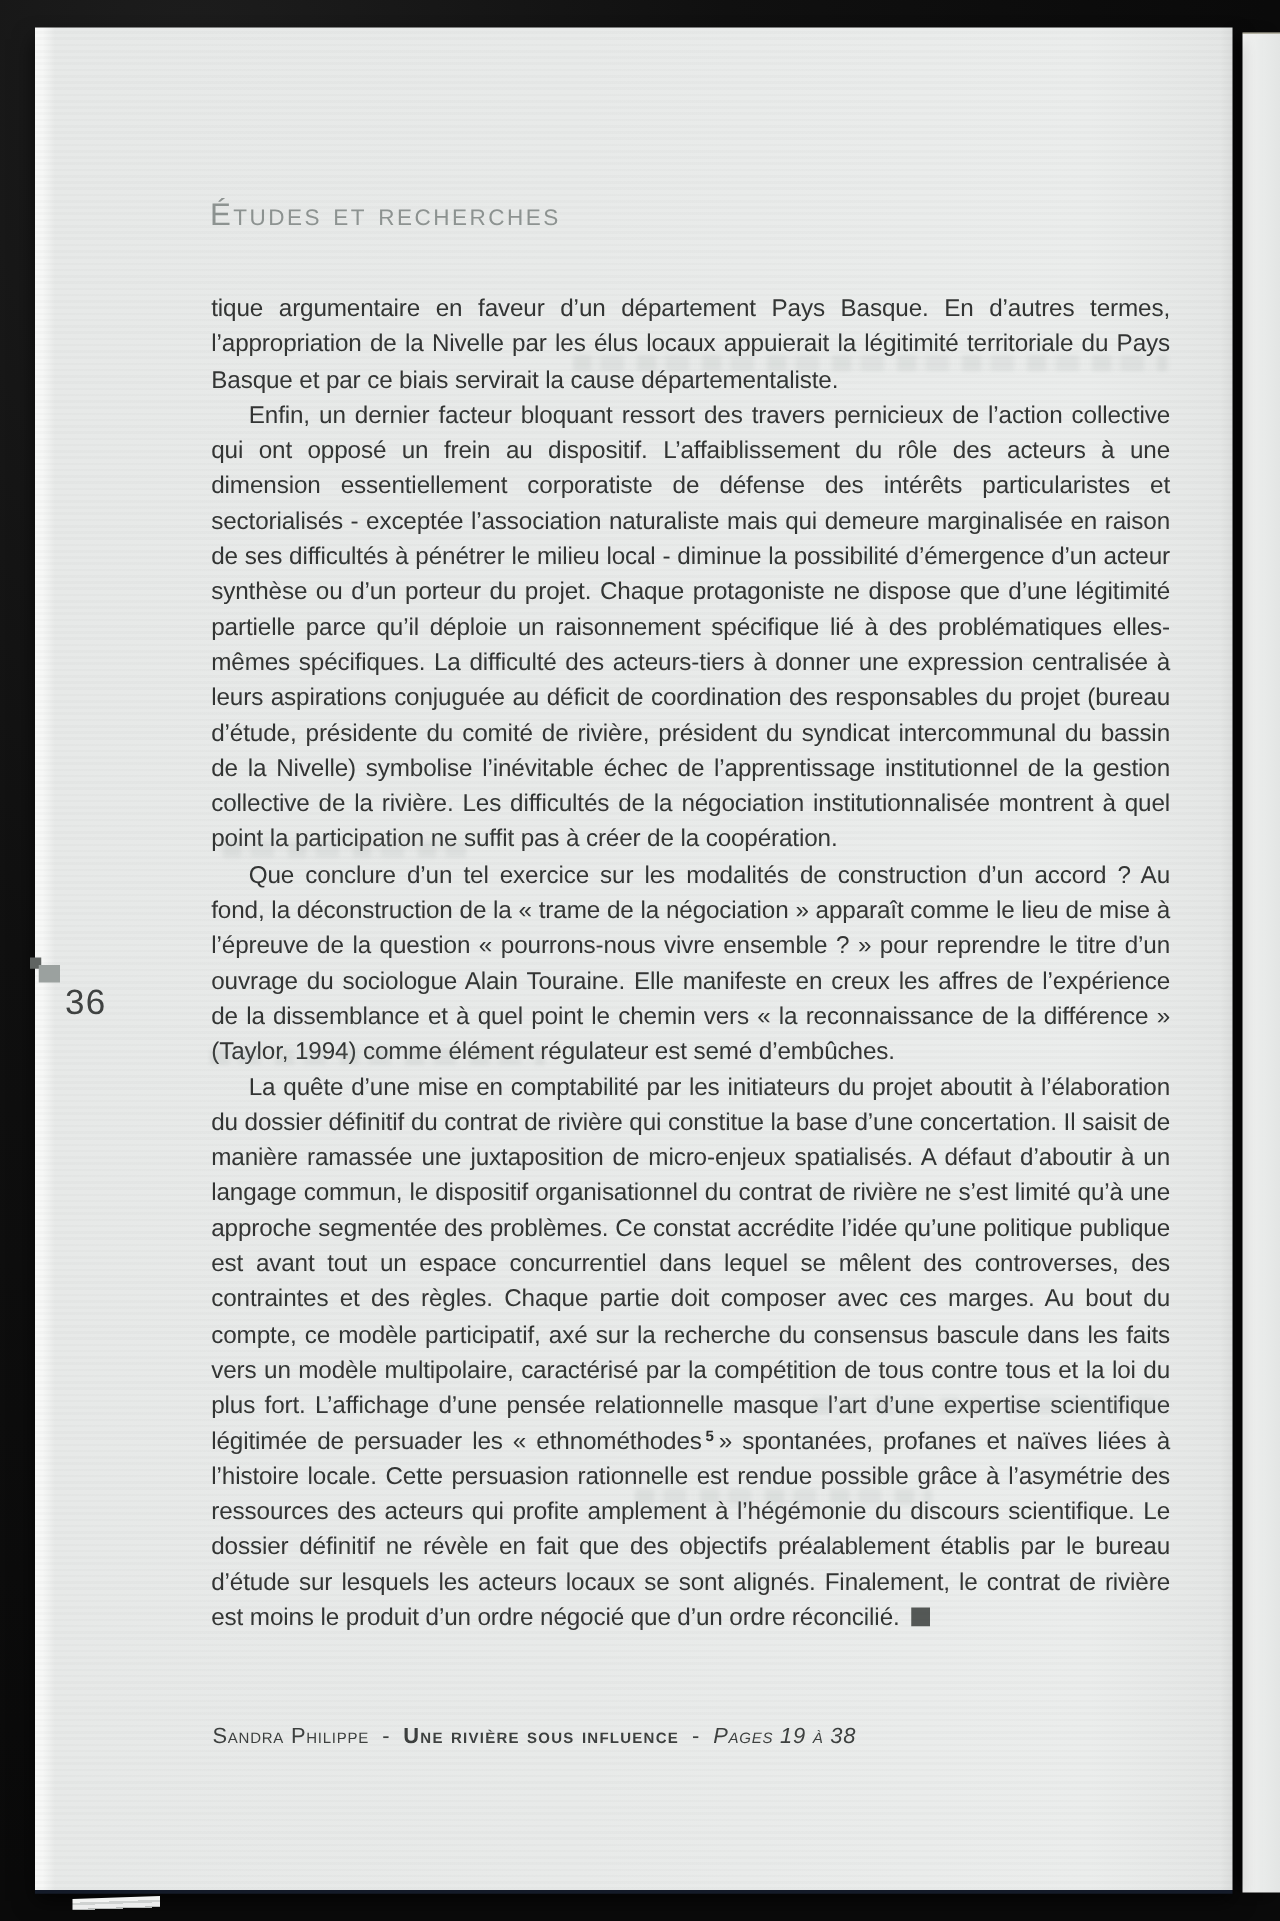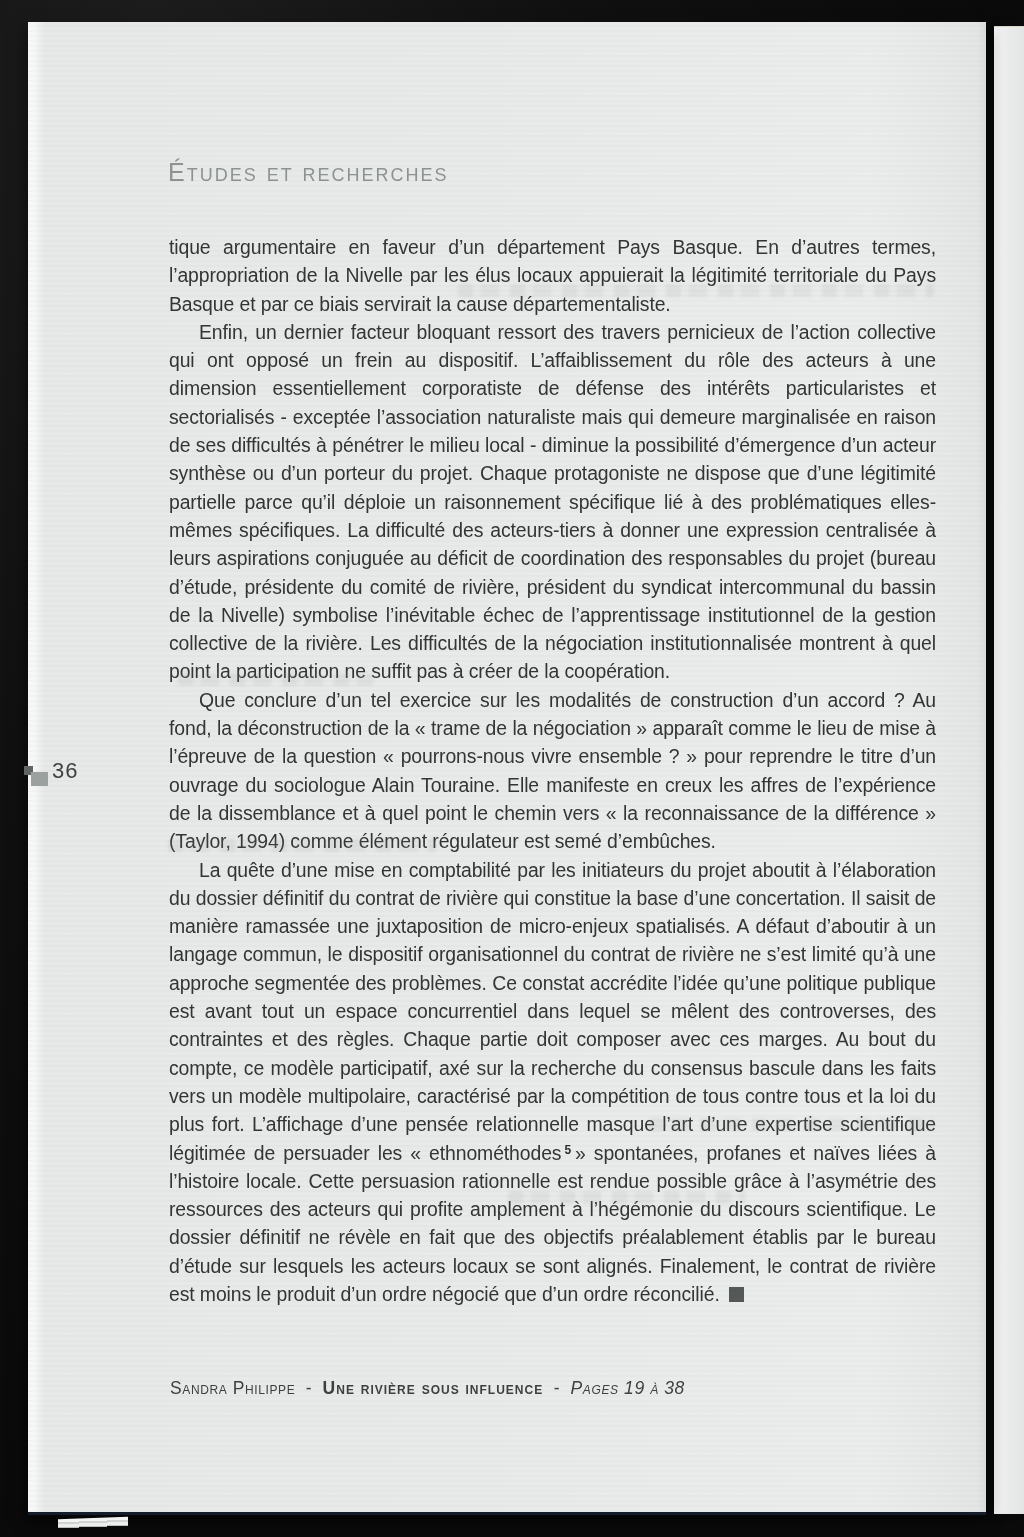--- a/index.html
+++ b/index.html
@@ -54,22 +54,22 @@
   .footer .pages{font-style:italic;font-weight:400;}
   
   .margin-number{position:absolute;left:0;top:0;}
   .margin-number .nub{
     position:absolute;left:24px;top:766px;width:9px;height:9px;background:#606462;
   }
   .margin-number .tick{
     position:absolute;left:31px;top:772px;width:17px;height:14px;background:#9ba19f;
   }
   .margin-number .num{
-    position:absolute;left:52px;top:758px;
-    font-size:22px;color:#3f4241;letter-spacing:1px;
+    position:absolute;left:52px;top:786px;
+    font-size:28px;color:#3f4241;letter-spacing:1px;
   }
   
   .ghost{
     position:absolute;height:13px;border-radius:2px;opacity:.55;
     filter:blur(1.6px);pointer-events:none;
     background:repeating-linear-gradient(90deg,
       rgba(138,148,146,0.25) 0 15px, rgba(138,148,146,0.06) 15px 23px,
       rgba(138,148,146,0.22) 23px 41px, rgba(138,148,146,0.03) 41px 52px);
   }
   .g1{left:430px;top:262px;width:476px;}

